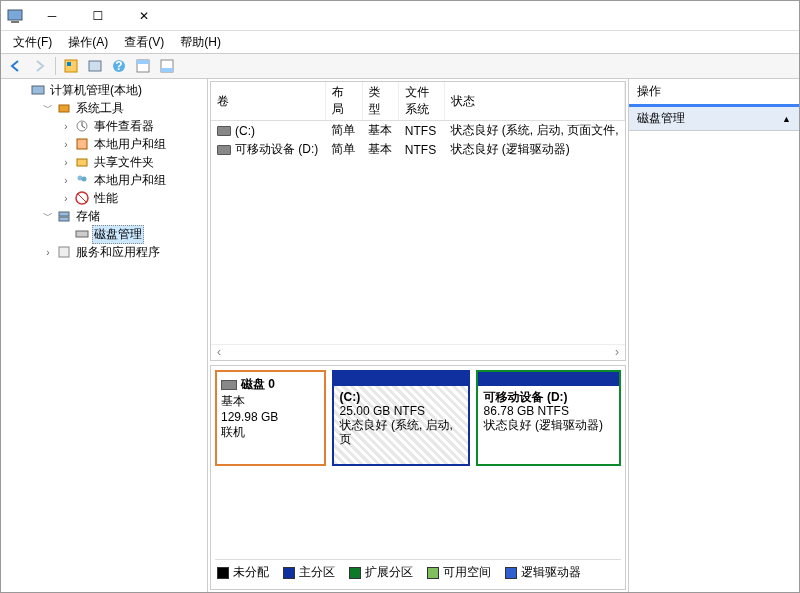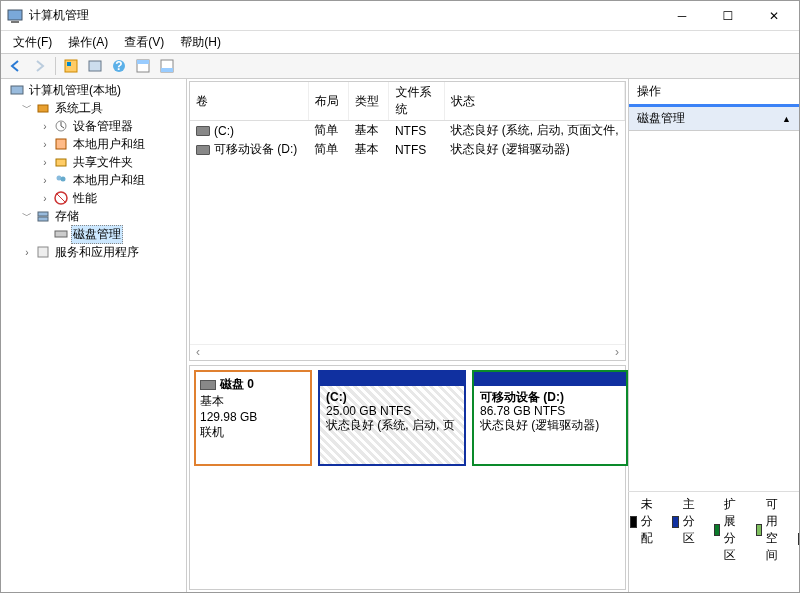--- a/index.html
+++ b/index.html
@@ -14,21 +14,21 @@
 
 .menubar { height: 22px; display: flex; align-items: center; padding: 0 4px; }
 .menubar .menuitem { padding: 2px 8px; }
 
 
 .toolbar { height: 26px; border-top: 1px solid #ccc; border-bottom: 1px solid #ccc; display: flex; align-items: center; padding: 0 4px; gap: 2px; background: #f6f6f6; }
 .toolbtn { width: 22px; height: 22px; display: flex; align-items: center; justify-content: center; border: 1px solid transparent; }
 .toolsep { width: 1px; height: 18px; background: #ccc; margin: 0 2px; }
 
 
-.main { flex: 1; display: flex; min-height: 0; }
+.main { flex: 1; display: flex; min-height: 0; padding-left: 21px; }
 .tree { width: 186px; border-right: 1px solid #ccc; padding: 2px 0; overflow: auto; }
 .treewrap { padding-left: 2px; }
 .treenode { display: flex; align-items: center; height: 18px; padding-left: 4px; white-space: nowrap; }
 .treenode .twisty { width: 12px; text-align: center; color: #666; font-size: 10px; }
 .treenode .ticon { width: 16px; height: 16px; margin: 0 2px; display:flex; align-items:center; justify-content:center; }
 .treenode .tlabel { padding: 0 2px; }
 .treenode.selected .tlabel { background: #cce8ff; border: 1px dotted #888; padding: 0 1px; }
 .treenode.l1 { padding-left: 4px; }
 .treenode.l2 { padding-left: 18px; }
 .treenode.l3 { padding-left: 36px; }
@@ -36,21 +36,21 @@
 .center { flex: 1; display: flex; flex-direction: column; border-right: 1px solid #ccc; min-width: 0; }
 .volist { border: 1px solid #ccc; margin: 2px; height: 280px; display: flex; flex-direction: column; }
 .volist table { width: 100%; border-collapse: collapse; }
 .volist th { text-align: left; font-weight: normal; padding: 2px 6px; border-right: 1px solid #eee; background: #fff; border-bottom: 1px solid #ddd; }
 .volist td { padding: 1px 6px; white-space: nowrap; }
 .volist .vicon { display:inline-block; width:14px; height:10px; background:#888; border:1px solid #555; margin-right:4px; vertical-align:middle; border-radius:1px; }
 .volist .scrollhint { margin-top:auto; height:16px; border-top:1px solid #eee; display:flex; }
 .volist .scrollhint .sbl, .volist .scrollhint .sbr { width:16px; text-align:center; color:#888; }
 .volist .scrollhint .sbt { flex:1; }
 
-.diskmap { border: 1px solid #ccc; margin: 2px; padding: 4px; flex: 1; display: flex; flex-direction: row; }
+.diskmap { border: 1px solid #ccc; margin: 2px; padding: 4px; flex: 1; display: flex; flex-direction: column; }
 .diskrow { display: flex; height: 96px; gap: 6px; }
 .diskinfo { width: 118px; border: 2px solid #e08030; padding: 4px; }
 .diskinfo .diskicon { display:inline-block; width:16px; height:10px; background:#888; border:1px solid #555; margin-right:4px; vertical-align:middle; }
 .partition { border: 2px solid; padding: 0; display: flex; flex-direction: column; }
 .partition .stripe { height: 14px; }
 .partition .pbody { padding: 4px 6px; font-size: 11px; line-height: 14px; }
 .part-c { width: 148px; border-color: #1030a0; }
 .part-c .stripe { background: #1030a0; }
 .part-c .pbody { background: repeating-linear-gradient(45deg,#e8e8e8,#e8e8e8 3px,#fff 3px,#fff 6px); flex:1; }
 .part-d { width: 156px; border-color: #0a8a2a; }
@@ -70,21 +70,20 @@
 </head>
 <body>
 
 <div class="titlebar">
   <span class="app-icon">
     <svg width="16" height="16">
         <rect x="1" y="2" width="14" height="10" fill="#7aa8da" stroke="#456"></rect>
         <rect x="4" y="13" width="8" height="2" fill="#777"></rect>
       </svg>
   </span>
-  <span class="title">计算机管理</span>
   <div class="winbtn">─</div>
   <div class="winbtn">☐</div>
   <div class="winbtn">✕</div>
 </div>
 
 <div class="menubar">
   <div class="menuitem">文件(F)</div>
   <div class="menuitem">操作(A)</div>
   <div class="menuitem">查看(V)</div>
   <div class="menuitem">帮助(H)</div>
@@ -155,21 +154,21 @@
           <span class="tlabel">系统工具</span>
         </div>
       <div class="treenode l3">
           <span class="twisty">›</span>
           <span class="ticon">
             <svg width="14" height="14">
               <circle cx="7" cy="7" r="5" fill="#fff" stroke="#888"></circle>
               <path d="M7 3v4l3 2" stroke="#555" fill="none"></path>
             </svg>
           </span>
-          <span class="tlabel">设备管理器</span>
+          <span class="tlabel">事件查看器</span>
         </div>
       <div class="treenode l3">
           <span class="twisty">›</span>
           <span class="ticon">
             <svg width="14" height="14">
               <rect x="2" y="2" width="10" height="10" fill="#fb8" stroke="#a50"></rect>
             </svg>
           </span>
           <span class="tlabel">本地用户和组</span>
         </div>

